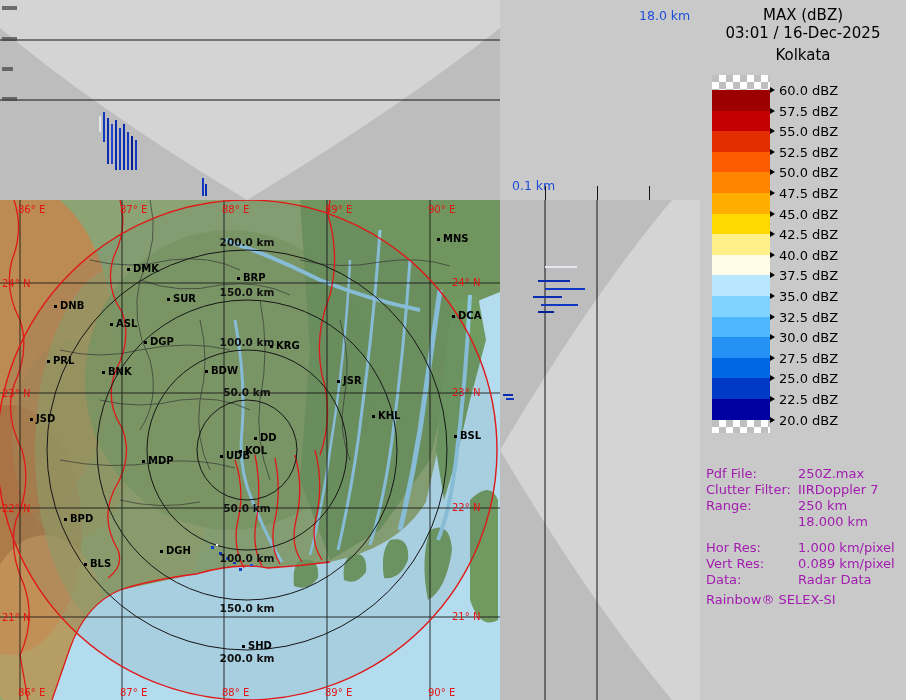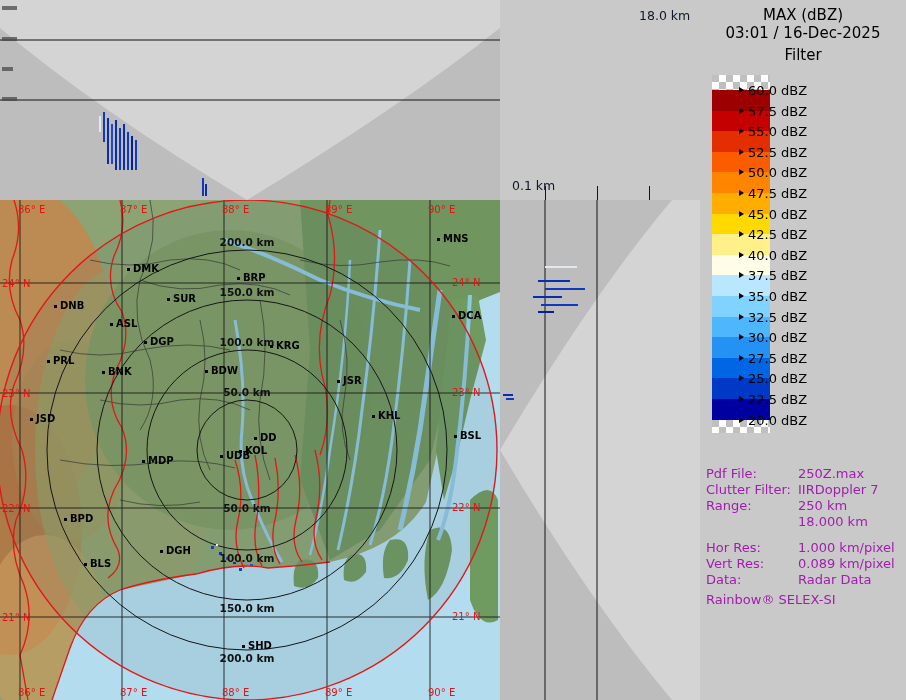--- a/index.html
+++ b/index.html
@@ -8,27 +8,27 @@
     background:#c9c9c9;
     font-family:"DejaVu Sans",sans-serif;
     -webkit-font-smoothing:antialiased;
   }
   .abs{position:absolute;}
   svg{display:block;}
   svg text{font-family:"DejaVu Sans",sans-serif;}
   .city-label{font-size:10px;font-weight:bold;fill:#000;}
   .geo-label{font-size:10px;fill:#e31414;}
   .ring-label{font-size:10.5px;font-weight:600;fill:#111;}
-  .axis-km{font-size:12.5px;color:#0f172a;white-space:nowrap;}
+  .axis-km{font-size:12.5px;color:#1d4ed8;white-space:nowrap;}
   .vtick{position:absolute;top:186px;width:1px;height:14px;background:#141414;}
   
   .legend-title{position:absolute;left:700px;width:206px;text-align:center;font-size:15px;color:#000;white-space:nowrap;}
   .checker{background-image:repeating-conic-gradient(#ffffff 0 25%, #bfbfbf 0 50%);background-size:14px 14px;width:100%;}
   .band{width:100%;}
-  .legend-row{position:absolute;left:739px;height:16px;display:flex;align-items:center;}
+  .legend-row{position:absolute;left:770px;height:16px;display:flex;align-items:center;}
   .tick-arrow{width:0;height:0;border-left:5px solid #000;border-top:3.5px solid transparent;border-bottom:3.5px solid transparent;margin-right:4px;flex:none;}
   .legend-text{font-size:13px;color:#000;white-space:nowrap;}
   
   .meta-block{position:absolute;left:706px;top:466px;width:198px;color:#a21caf;}
   .meta-row{font-size:13px;line-height:16px;white-space:nowrap;}
   .meta-label{display:inline-block;min-width:92px;}
   .meta-gap{margin-top:10px;}
   .meta-footer{font-size:13px;line-height:16px;margin-top:4px;white-space:nowrap;}
 </style>
 </head>
@@ -323,21 +323,21 @@
     <g transform="translate(242,449)">
           <rect x="0" y="-4" width="3" height="3" fill="#000"></rect>
           <text class="city-label" x="6" y="0">SHD</text>
         </g>
   </g>
 </svg>
 </div>
 
 <div class="legend-title" style="top:6px">MAX (dBZ)</div>
 <div class="legend-title" style="top:24px">03:01 / 16-Dec-2025</div>
-<div class="legend-title" style="top:46px">Filter</div>
+<div class="legend-title" style="top:46px">Kolkata</div>
 
 <div class="abs" style="left:712px;top:75px;width:58px">
   <div class="checker" style="height:15px"></div>
   <div class="band" style="height: 20.6px; background: rgb(156, 0, 0);"></div>
   <div class="band" style="height: 20.6px; background: rgb(196, 0, 0);"></div>
   <div class="band" style="height: 20.6px; background: rgb(226, 46, 0);"></div>
   <div class="band" style="height: 20.6px; background: rgb(251, 92, 0);"></div>
   <div class="band" style="height: 20.6px; background: rgb(255, 133, 0);"></div>
   <div class="band" style="height: 20.6px; background: rgb(255, 174, 0);"></div>
   <div class="band" style="height: 20.6px; background: rgb(255, 217, 0);"></div>

